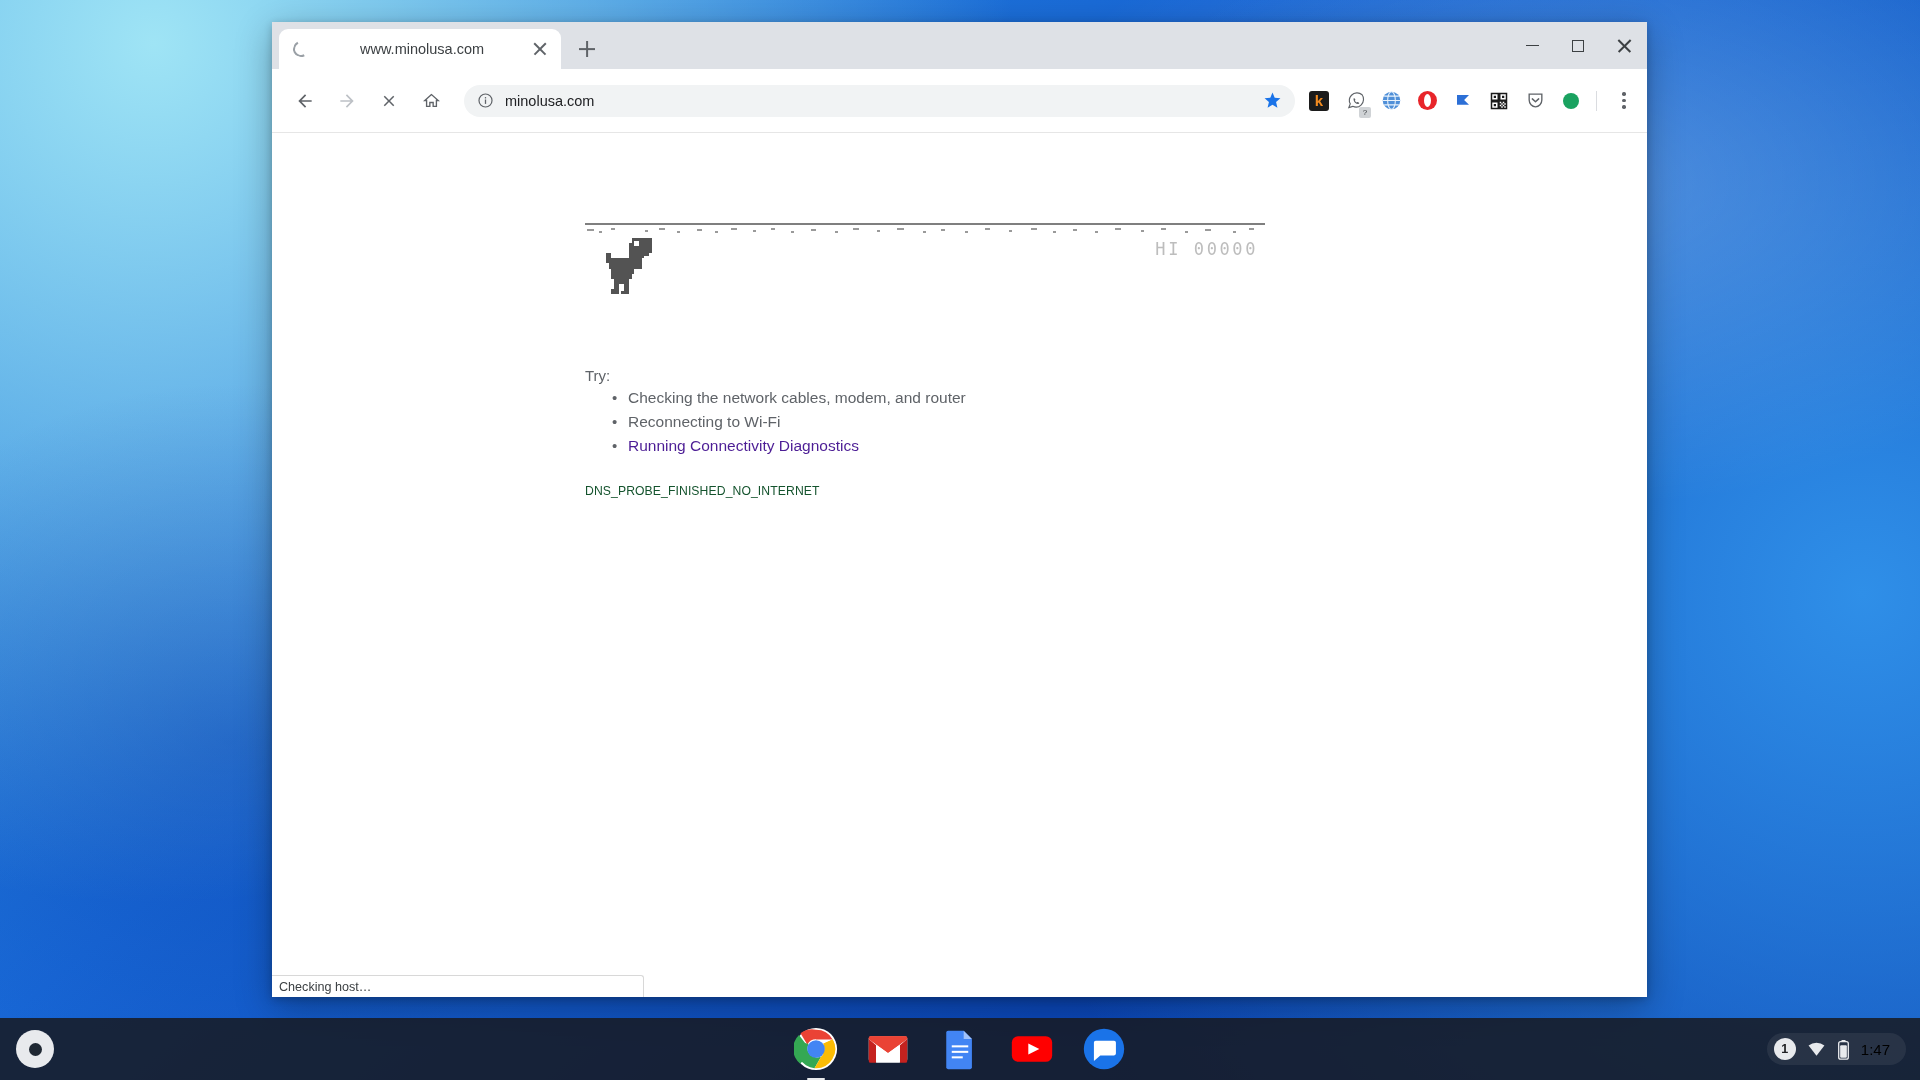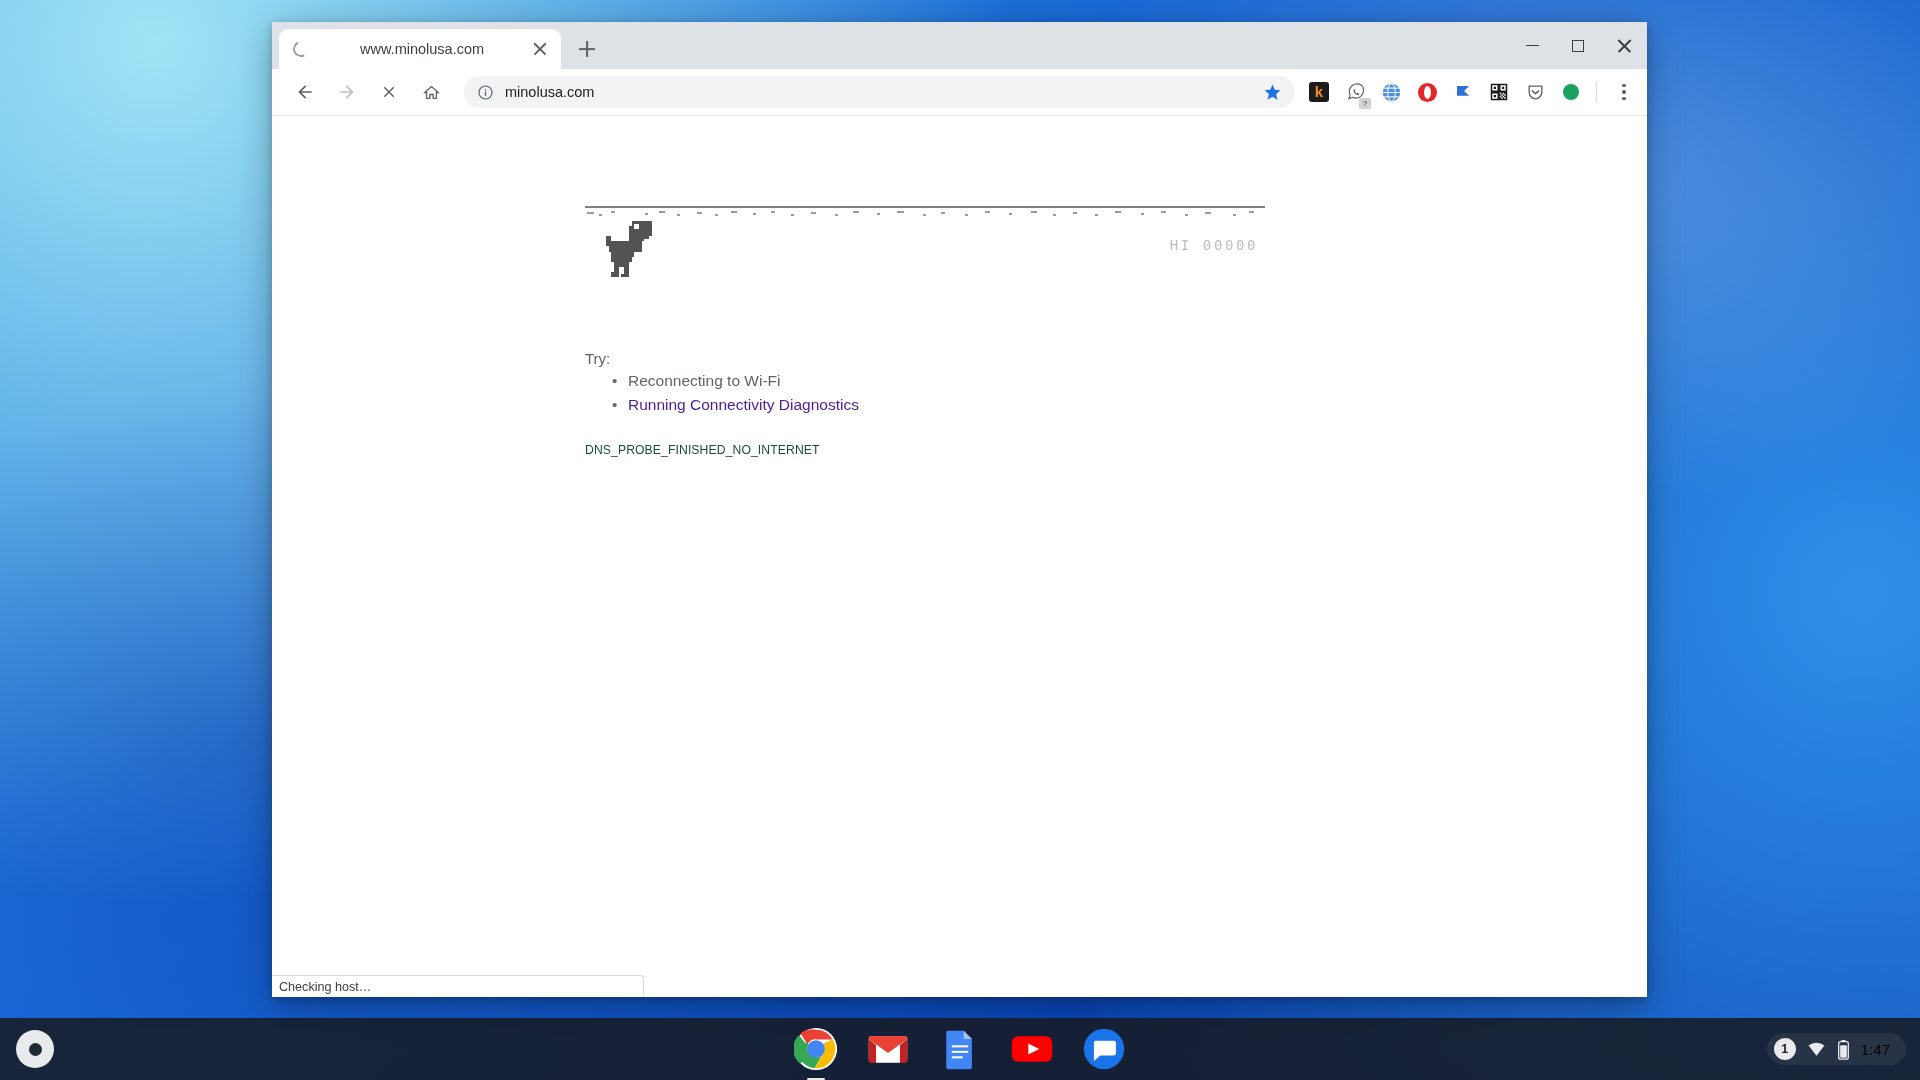--- a/index.html
+++ b/index.html
@@ -97,21 +97,21 @@
   .wc-close { width: 14px; height: 14px; position: relative; }
   .wc-close::before, .wc-close::after {
     content: ""; position: absolute; left: -1px; top: 6px;
     width: 17px; height: 1.6px; background: #3c4043;
   }
   .wc-close::before { transform: rotate(45deg); }
   .wc-close::after  { transform: rotate(-45deg); }
 
   
   .toolbar {
-    height: 47px;
+    height: 64px;
     background: #ffffff;
     display: flex; align-items: center;
     padding: 0 8px 0 16px;
     border-bottom: 1px solid #e6e6e6;
   }
   .nav-btn {
     width: 34px; height: 34px; margin-right: 8px;
     display: flex; align-items: center; justify-content: center;
     cursor: pointer; flex: none; border-radius: 50%;
   }
@@ -159,23 +159,23 @@
     overflow: hidden;
   }
   .err-wrap {
     position: absolute;
     left: 313px; top: 90px;
     width: 680px;
   }
   .dino-row { position: relative; height: 120px; }
   .dino { position: absolute; left: 16px; top: 12px; }
   .hi-score {
-    position: absolute; right: 7px; top: 31px;
+    position: absolute; right: 7px; top: 16px;
     font-family: "DejaVu Sans Mono", "Liberation Mono", monospace;
-    font-size: 14px;
+    font-size: 17px;
     letter-spacing: 2.6px;
     color: #bdbdbd;
     white-space: pre;
   }
   .ground {
     position: absolute; left: 0; top: 0; width: 100%; height: 14px;
   }
   .ground-line { position: absolute; left: 0; top: 0; width: 100%; height: 1.6px; background: #7f7f7f; }
   .ground-dots { position: absolute; left: 0; top: 4px; width: 100%; height: 8px; }
   .ground-dots i { position: absolute; background: #9a9a9a; height: 1.6px; display: block; }
@@ -448,20 +448,21 @@
           <i style="left:576px;top:1px; width:5px;"></i>
           <i style="left:600px;top:4px; width:3px;"></i>
           <i style="left:620px;top:2px; width:6px;"></i>
           <i style="left:648px;top:4px; width:3px;"></i>
           <i style="left:664px;top:1px; width:5px;"></i>
         </div>
       </div>
 
       <div class="err-try">Try:</div>
       <ul class="err-list">
+        <li><span>Checking the network cables, modem, and router</span></li>
         <li><span>Reconnecting to Wi-Fi</span></li>
         <li class="link"><span class="lnk">Running Connectivity Diagnostics</span></li>
       </ul>
       <div class="err-code">DNS_PROBE_FINISHED_NO_INTERNET</div>
     </div>
 
     <div class="status-bubble">
       <span>Checking host…</span>
     </div>
   </div>

